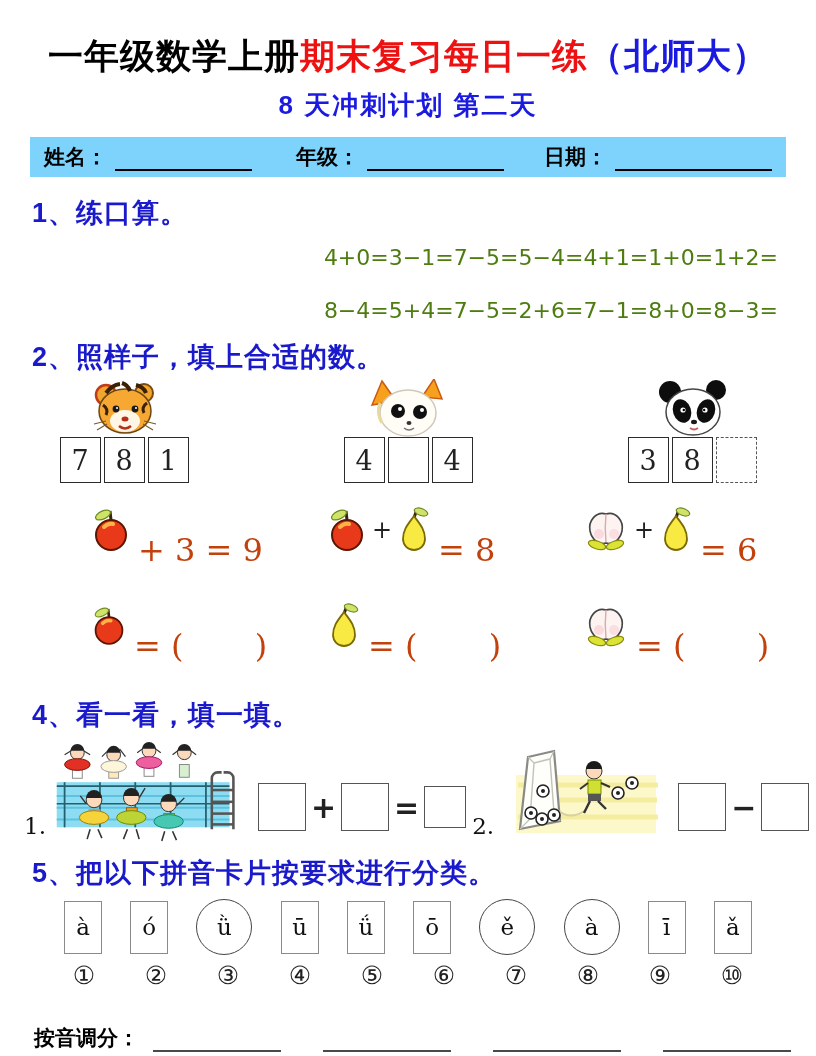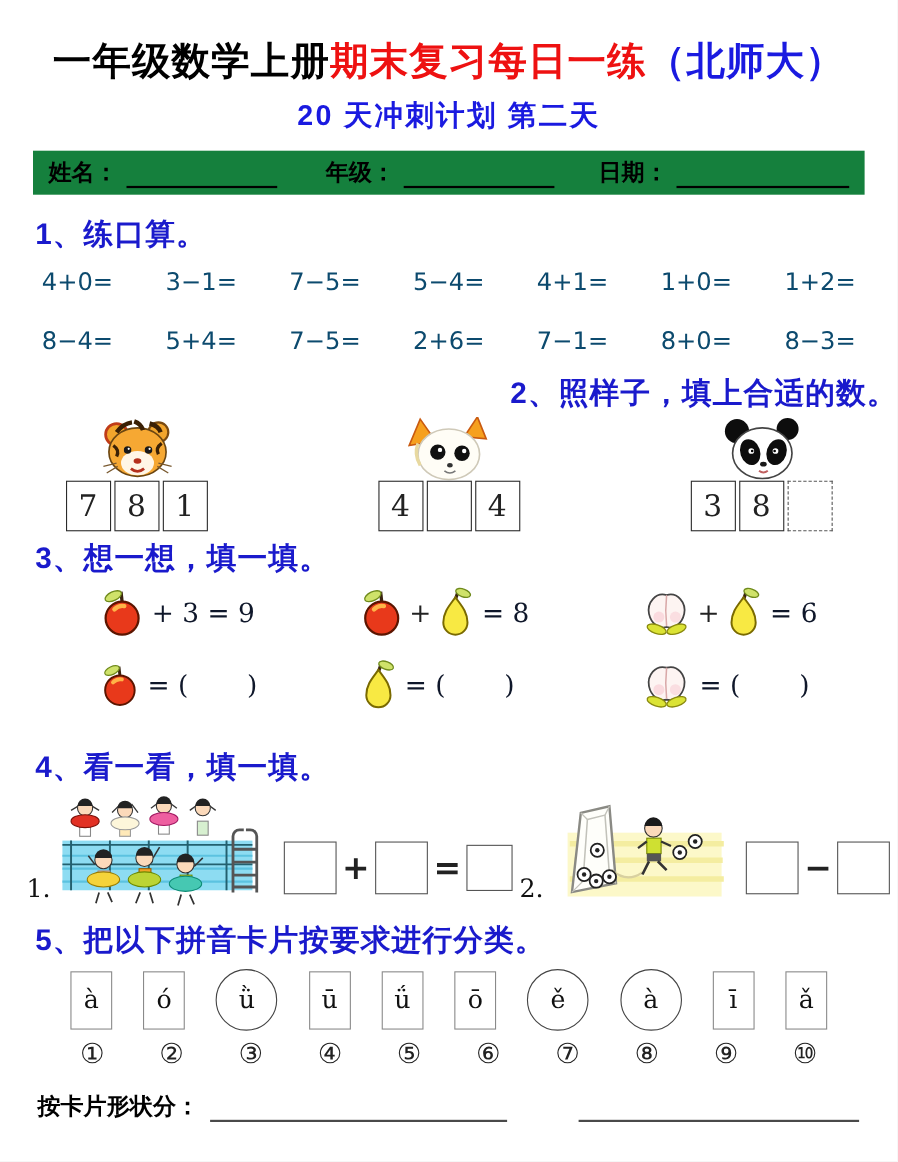--- a/index.html
+++ b/index.html
@@ -9,51 +9,51 @@
     display:flex; flex-direction:column; overflow:hidden; position:relative;
     color:#111;
   }
   
   .title { margin-top:36px; text-align:center; font-size:35px; font-weight:bold; letter-spacing:1px; line-height:1.15; white-space:nowrap; }
   .t-black { color:#000000; }
   .t-red   { color:#ee1111; }
   .t-blue  { color:#1a1ae0; }
   .subtitle { margin-top:12px; text-align:center; font-size:26px; font-weight:bold; color:#1a1ae0; letter-spacing:2px; }
   .info-bar {
-    margin:14px 30px 0; background:#15803d; padding:6px 14px;
+    margin:14px 30px 0; background:#7dd3fc; padding:6px 14px;
     display:flex; align-items:flex-end; font-size:21px; font-weight:bold; color:#000;
   }
   .info-label { white-space:nowrap; }
   .uline { display:inline-block; border-bottom:2.5px solid #000; height:24px; }
   .u-name  { width:138px; margin-right:44px; margin-left:8px; }
   .u-grade { width:138px; margin-right:40px; margin-left:8px; }
   .u-date  { width:158px; margin-left:8px; }
   
   .sec-h { margin-left:32px; font-size:27px; font-weight:bold; color:#1a1acc; letter-spacing:1px; }
-  .h1 { margin-top:18px; } .h2 { margin-top:16px;text-align:right; } .h3 { margin-top:6px; }
+  .h1 { margin-top:18px; } .h2 { margin-top:16px; } .h3 { margin-top:6px; }
   .h4 { margin-top:32px; } .h5 { margin-top:10px; }
   
-  .math-row { display:flex; justify-content:space-between; margin:0 38px; font-size:22px; font-family:"DejaVu Sans", sans-serif; color:#0c4a6e; }
+  .math-row { display:flex; justify-content:flex-end; margin:0 38px; font-size:22px; font-family:"DejaVu Sans", sans-serif; color:#4d7c0f; }
   .r1 { margin-top:14px; } .r2 { margin-top:28px; }
   
   .animal-groups { display:flex; justify-content:space-between; margin-top:4px; padding:0 58px; }
   .animal-group { display:flex; flex-direction:column; align-items:center; }
   .box-row { display:flex; }
   .num-box {
     width:41px; height:46px; border:1.6px solid #2b2b2b; margin:0 1.5px;
     display:flex; align-items:center; justify-content:center;
     font-family:"DejaVu Serif", serif; font-size:27px; color:#222; background:#fff;
   }
   .num-box.dashed { border-style:dashed; border-color:#555; }
   
   .s3-row { display:flex; margin-top:8px; padding-left:92px; }
   .s3-row2 { margin-top:18px; }
   .s3-col { display:flex; align-items:center; }
   .s3-c1 { width:236px; } .s3-c2 { width:256px; } .s3-c3 { width:200px; }
-  .eq-text { font-family:"DejaVu Serif", serif; font-size:24px; color:#0f172a; margin-left:8px; white-space:pre; }
+  .eq-text { font-family:"DejaVu Serif", serif; font-size:32px; color:#c2410c; margin-left:8px; white-space:pre;margin-top:40px; }
   .eq-sign { font-family:"DejaVu Serif", serif; font-size:24px; color:#222; margin:0 6px; }
   .fruit { flex:0 0 auto; }
   
   .s4-content { display:flex; margin-top:6px; padding:0 18px; align-items:flex-end; }
   .s4-item { display:flex; align-items:flex-end; }
   .s4-label { font-family:"DejaVu Serif", serif; font-size:23px; margin:0 4px 6px 6px; }
   .ans-row { display:flex; align-items:center; margin:0 0 14px 10px; }
   .ans-box { width:48px; height:48px; border:1.8px solid #555; background:#fff; }
   .ans-box.small { width:42px; height:42px; }
   .big-sign { font-size:30px; font-weight:bold; color:#222; margin:0 5px; font-family:"DejaVu Sans", sans-serif; }
@@ -76,21 +76,21 @@
   .footer-badge { display:inline-block; background:#ffff00; padding:3px 10px; font-size:25px; font-weight:bold; letter-spacing:6px; }
   .fb-black { color:#111; } .fb-red { color:#ee1111; }
 </style>
 </head>
 <body>
 
 <div class="page">
 
   <div class="title"><span class="t-black">一年级数学上册</span><span class="t-red">期末复习每日一练</span><span class="t-blue">（北师大）</span></div>
 
-  <div class="subtitle">20 天冲刺计划 第二天</div>
+  <div class="subtitle">8 天冲刺计划 第二天</div>
 
   <div class="info-bar">
     <span class="info-label">姓名：</span>
     <span class="uline u-name"></span>
     <span class="info-label">年级：</span>
     <span class="uline u-grade"></span>
     <span class="info-label">日期：</span>
     <span class="uline u-date"></span>
   </div>
 
@@ -175,21 +175,20 @@
         <path d="M46 49 q4 3 8 0" stroke="#c06060" stroke-width="1.8" fill="none"></path>
       </svg>
       <div class="box-row">
         <span class="num-box">3</span>
         <span class="num-box">8</span>
         <span class="num-box dashed"></span>
       </div>
     </div>
   </div>
 
-  <div class="sec-h h3">3、想一想，填一填。</div>
   <div class="s3-row">
     <div class="s3-col s3-c1">
       <svg class="fruit" width="38" height="46" viewBox="0 0 38 46">
         <line x1="19" y1="13" x2="18" y2="4" stroke="#3a2410" stroke-width="3"></line>
         <ellipse cx="11" cy="8" rx="8" ry="4" transform="rotate(-25 11 8)" fill="#cfe26a" stroke="#6f8a1c" stroke-width="1.2"></ellipse>
         <circle cx="19" cy="28" r="15" fill="#e8391b" stroke="#5c1500" stroke-width="2"></circle>
         <path d="M12 20 q4 -4 9 -3" stroke="#ffb347" stroke-width="4" fill="none" stroke-linecap="round"></path>
       </svg>
       <span class="eq-text">+ 3 = 9</span>
     </div>
@@ -424,25 +423,20 @@
     <span>③</span>
     <span>④</span>
     <span>⑤</span>
     <span>⑥</span>
     <span>⑦</span>
     <span>⑧</span>
     <span>⑨</span>
     <span>⑩</span>
   </div>
 
-  <div class="classify-line">
-    <span>按卡片形状分：</span>
-    <span class="cline cl-shape1"></span>
-    <span class="cline cl-shape2"></span>
-  </div>
   <div class="classify-line tone">
     <span>按音调分：</span>
     <span class="cline cl-tone"></span>
     <span class="cline cl-tone"></span>
     <span class="cline cl-tone"></span>
     <span class="cline cl-tone"></span>
   </div>
 
   <div class="footer">
     <span class="footer-badge"><span class="fb-black">第</span><span class="fb-red">2</span><span class="fb-black">页</span><span class="fb-black">共</span><span class="fb-red">22</span><span class="fb-black">页</span></span>

